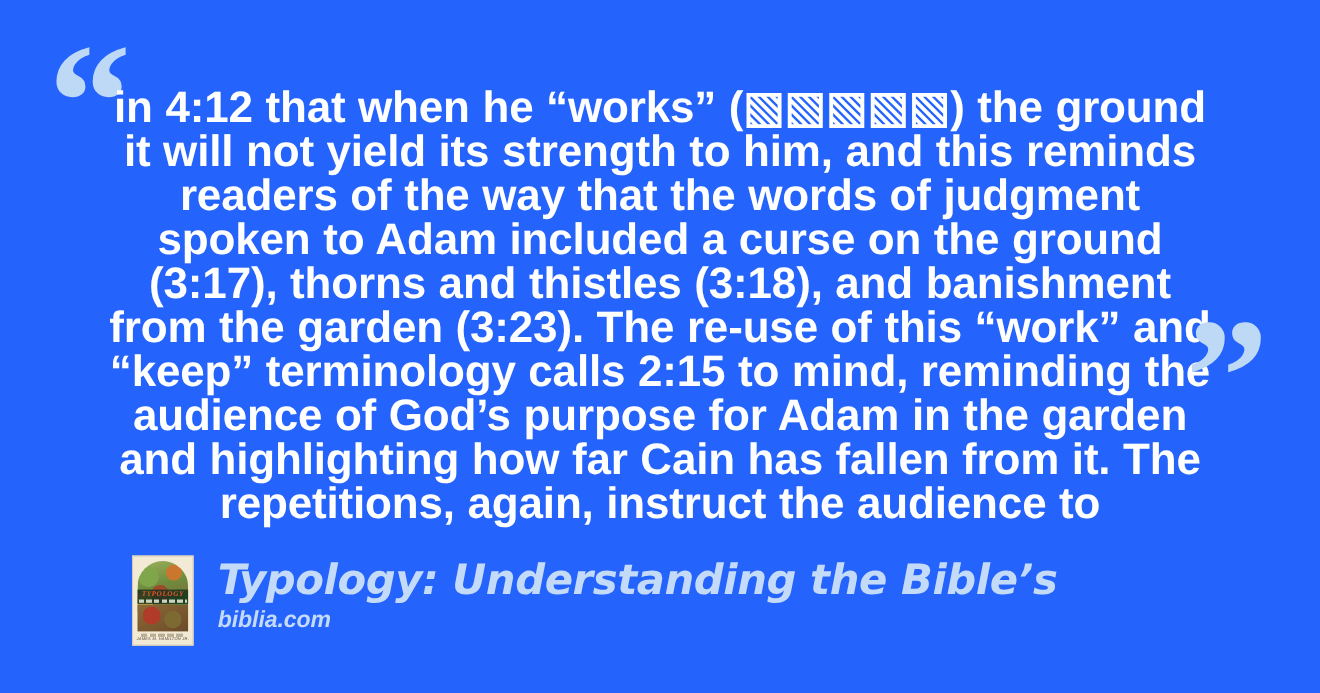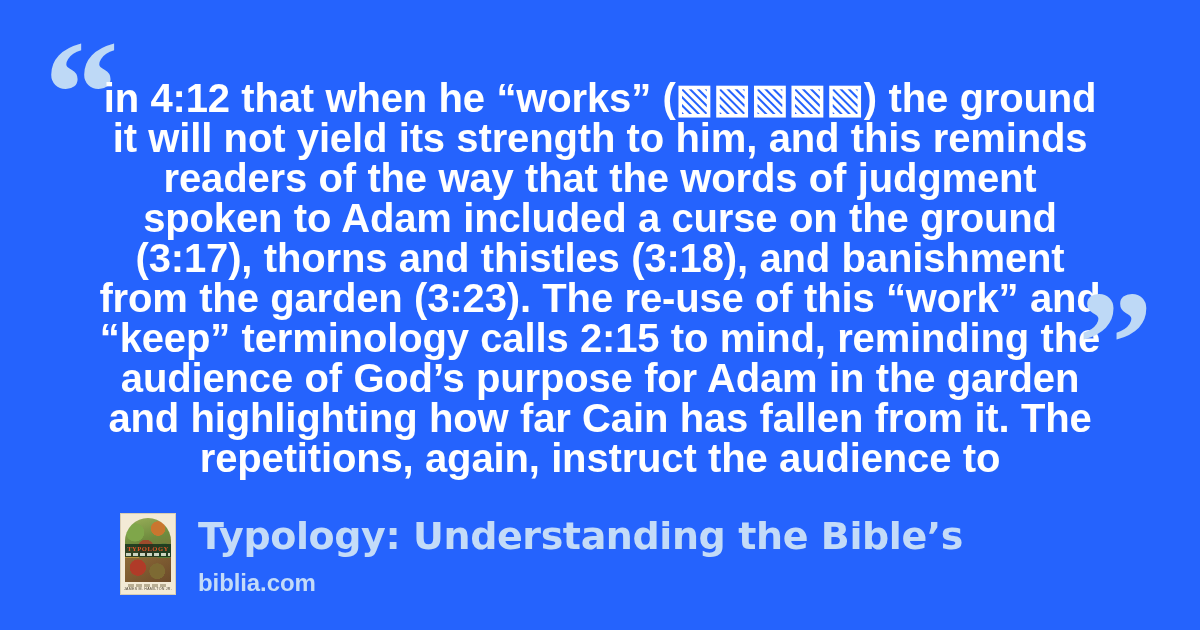--- a/index.html
+++ b/index.html
@@ -63,21 +63,22 @@
   }
 
   
   .footer {
     position: absolute;
     left: 120px;
     top: 505px;
     width: 1000px;
     height: 90px;
     display: flex;
-    align-items: flex-end;
+    align-items: flex-start;
+    font-style: italic;
   }
   .cover {
     position: relative;
     width: 56px;
     height: 82px;
     flex: 0 0 auto;
     background: #f3ead6;
     border: 1px solid #d8cdb4;
     box-sizing: border-box;
     overflow: hidden;
@@ -165,25 +166,25 @@
   .site-title {
     color: #c3dbf8;
     font-family: "DejaVu Sans", sans-serif;
     font-weight: 700;
     font-size: 38px;
     line-height: 44px;
     letter-spacing: -0.4px;
     white-space: nowrap;
   }
   .site-domain {
-    margin-top: 12px;
+    margin-top: 2px;
     color: #c3dbf8;
     font-family: "Liberation Sans", sans-serif;
     font-weight: 700;
-    font-size: 24px;
+    font-size: 21px;
     line-height: 25px;
     letter-spacing: -0.1px;
   }
 </style>
 </head>
 <body>
 
 <div class="card">
 
   <div class="quote-area">

